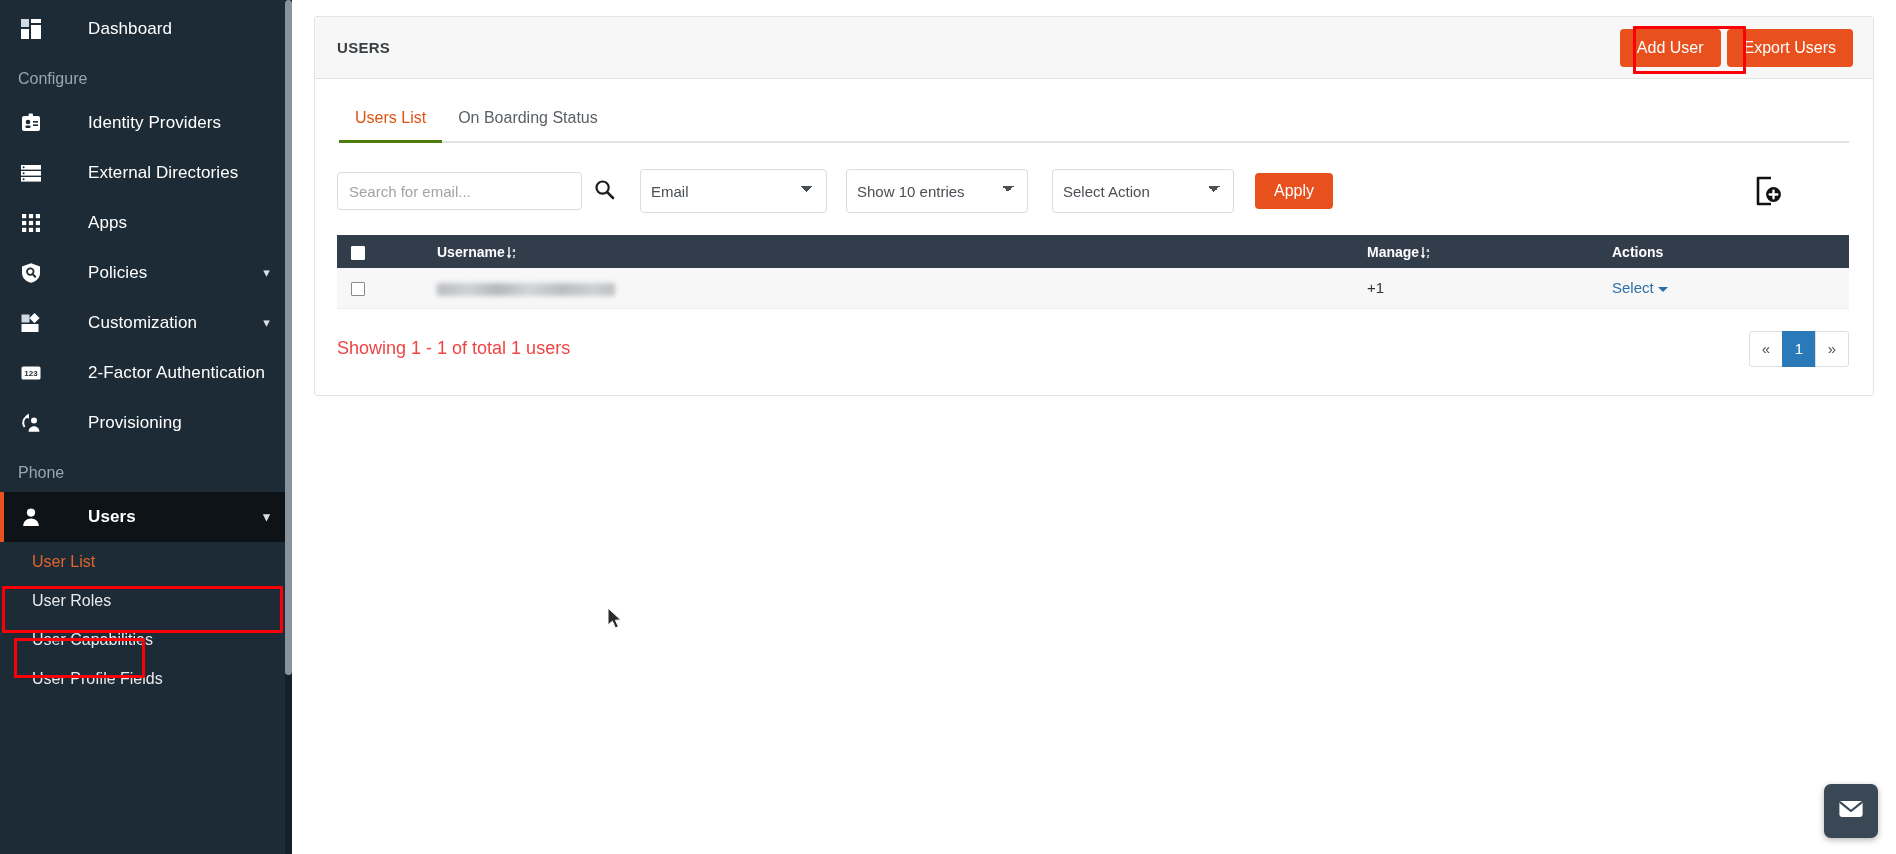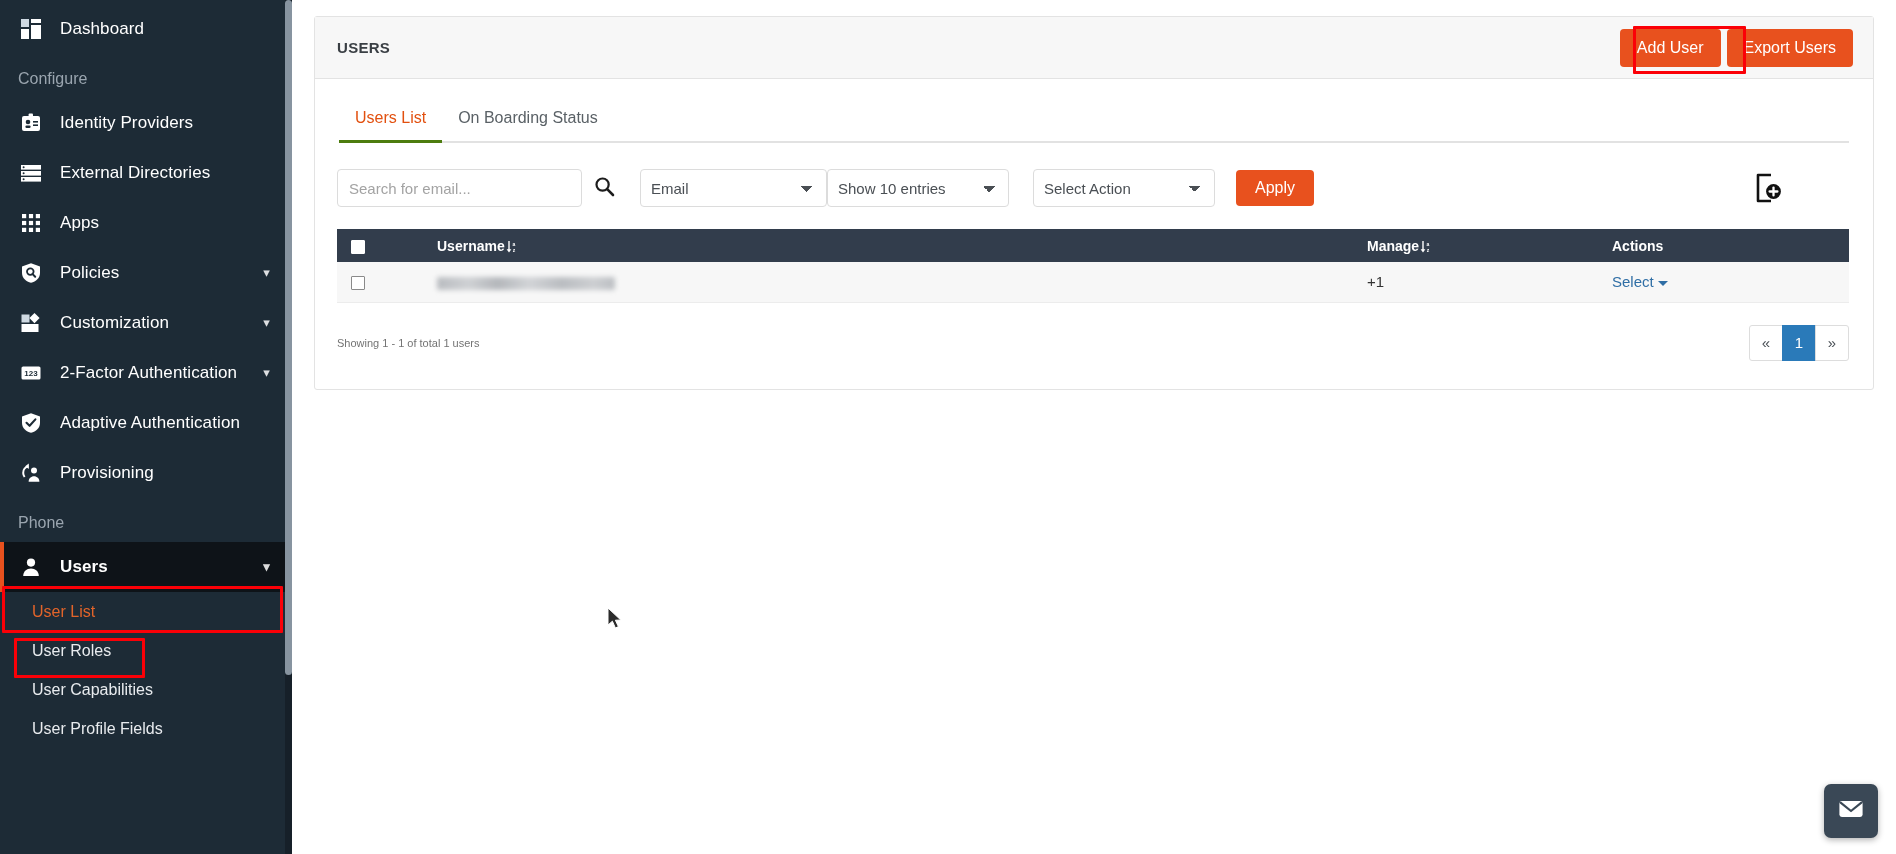--- a/index.html
+++ b/index.html
@@ -34,20 +34,21 @@
   .sb-item {
     display: flex; align-items: center;
     height: 50px;
     padding: 0 22px 0 18px;
     color: #ffffff;
     font-size: 17px;
     letter-spacing: .1px;
     cursor: pointer;
     position: relative;
     white-space: nowrap;
+    gap: 28px;
   }
   .sb-item .ico {
     width: 26px; height: 26px; margin-right: 16px;
     display: inline-flex; align-items: center; justify-content: center;
     flex: 0 0 26px;
   }
   .sb-item .ico svg { display: block; }
   .sb-item .lbl { flex: 1 1 auto; }
   .sb-item .chev {
     flex: 0 0 auto; opacity: .85; font-size: 13px; line-height: 1;
@@ -156,38 +157,38 @@
     font-family: "Liberation Sans", sans-serif;
     background: #fff;
   }
   .search-box::placeholder { color: #a3a3a3; }
   .search-icon-btn {
     width: 44px; height: 38px;
     display: flex; align-items: center; justify-content: center;
     cursor: pointer; background: none; border: none;
   }
   .sel {
-    height: 38px;
+    height: 44px;
     border: 1px solid #dcdcdc;
     border-radius: 4px;
     background: #fff;
     font-size: 15px;
     color: #4a4f54;
     font-family: "Liberation Sans", sans-serif;
     padding: 0 10px;
     appearance: none;
     -webkit-appearance: none;
     background-image: linear-gradient(45deg, transparent 50%, #4a4f54 50%), linear-gradient(135deg, #4a4f54 50%, transparent 50%);
     background-position: calc(100% - 19px) 16px, calc(100% - 13px) 16px;
     background-size: 6px 6px, 6px 6px;
     background-repeat: no-repeat;
     cursor: pointer;
   }
   #sel-field { width: 187px; margin-left: 14px; }
-  #sel-entries { width: 182px; }
+  #sel-entries { width: 182px; margin-left: 19px; }
   #sel-action { width: 182px; margin-left: 24px; }
   .btn-apply {
     margin-left: 21px;
     background: #e8511e; color: #fff; border: none; border-radius: 4px;
     height: 36px; padding: 0 19px; font-size: 16px; cursor: pointer;
     font-family: "Liberation Sans", sans-serif;
   }
   .bulk-icon {
     margin-left: auto; margin-right: 64px;
     cursor: pointer; display: flex; align-items: center;
@@ -244,21 +245,21 @@
     display: inline-block; width: 0; height: 0; margin-left: 4px;
     border-left: 5px solid transparent; border-right: 5px solid transparent;
     border-top: 5px solid #2f6ea5; vertical-align: middle;
   }
 
   
   .tfoot {
     display: flex; align-items: center;
     padding: 22px 24px 28px 22px;
   }
-  .showing { font-size: 11px; color: #737373; }
+  .showing { font-size: 18px; color: #ef4444; }
   .pager { margin-left: auto; display: flex; }
   .pg {
     min-width: 34px; height: 36px;
     border: 1px solid #dddddd;
     background: #fff; color: #4a5056;
     display: flex; align-items: center; justify-content: center;
     font-size: 15px; cursor: pointer; margin-left: -1px;
   }
   .pg:first-child { border-radius: 3px 0 0 3px; }
   .pg:last-child { border-radius: 0 3px 3px 0; }
@@ -373,29 +374,20 @@
       <span class="ico">
         <svg width="22" height="22" viewBox="0 0 22 22">
           <rect x="1.5" y="4.5" width="19" height="13" rx="1.6" fill="#ffffff"></rect>
           <text x="11" y="14.2" font-family="Liberation Sans, sans-serif" font-size="8" font-weight="bold" fill="#1d2b36" text-anchor="middle">123</text>
         </svg>
       </span>
       <span class="lbl">2-Factor Authentication</span>
       <span class="chev">▾</span>
     </div>
 
-    <div class="sb-item">
-      <span class="ico">
-        <svg width="22" height="22" viewBox="0 0 22 22">
-          <path d="M11 1.2 L20 4.4 V11 c0 5.2 -4 8.4 -9 9.8 C6 19.4 2 16.2 2 11 V4.4 Z" fill="#ffffff"></path>
-          <polyline points="6.5,10.8 9.6,13.8 15.4,7.4" fill="none" stroke="#1d2b36" stroke-width="2.1" stroke-linecap="round" stroke-linejoin="round"></polyline>
-        </svg>
-      </span>
-      <span class="lbl">Adaptive Authentication</span>
-    </div>
 
     <div class="sb-item">
       <span class="ico">
         <svg width="22" height="22" viewBox="0 0 22 22">
           <path d="M8.4 4.3 A6.6 6.6 0 0 0 3.2 11 a6.6 6.6 0 0 0 1.4 4" fill="none" stroke="#ffffff" stroke-width="2"></path>
           <polygon points="8.8,1.6 8.8,7 5.2,4.3" fill="#ffffff"></polygon>
           <circle cx="14" cy="8.4" r="3" fill="#ffffff"></circle>
           <path d="M8.6 19.8 c0 -3.4 2.4 -5.6 5.4 -5.6 s5.4 2.2 5.4 5.6 Z" fill="#ffffff"></path>
         </svg>
       </span>

